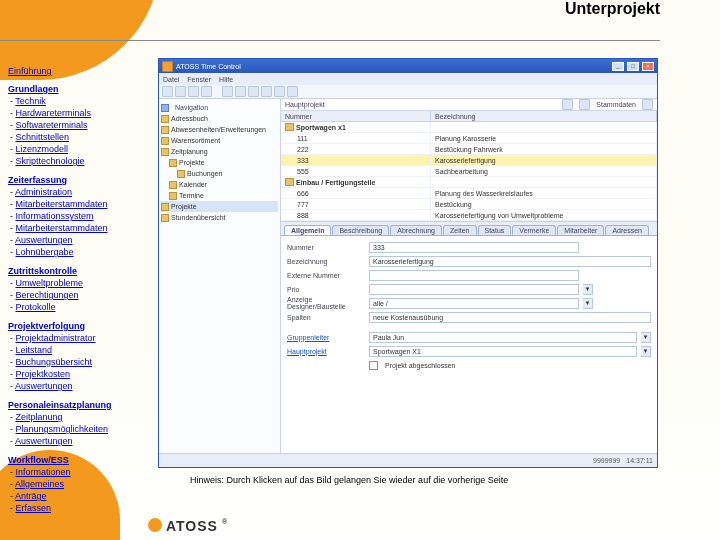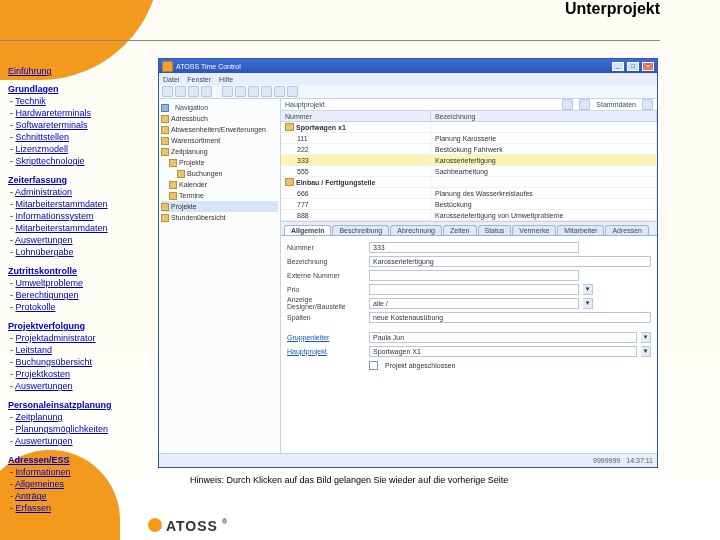--- a/index.html
+++ b/index.html
@@ -121,21 +121,21 @@
     <div class="sec">
       <div class="sec-title"><a>Personaleinsatzplanung</a></div>
       <ul>
         <li>- <a>Zeitplanung</a></li>
         <li>- <a>Planungsmöglichkeiten</a></li>
         <li>- <a>Auswertungen</a></li>
       </ul>
     </div>
 
     <div class="sec">
-      <div class="sec-title"><a>Adressen/ESS</a></div>
+      <div class="sec-title"><a>Workflow/ESS</a></div>
       <ul>
         <li>- <a>Informationen</a></li>
         <li>- <a>Allgemeines</a></li>
         <li>- <a>Anträge</a></li>
         <li>- <a>Erfassen</a></li>
       </ul>
     </div>
   </div>
 
   <div class="shot">

